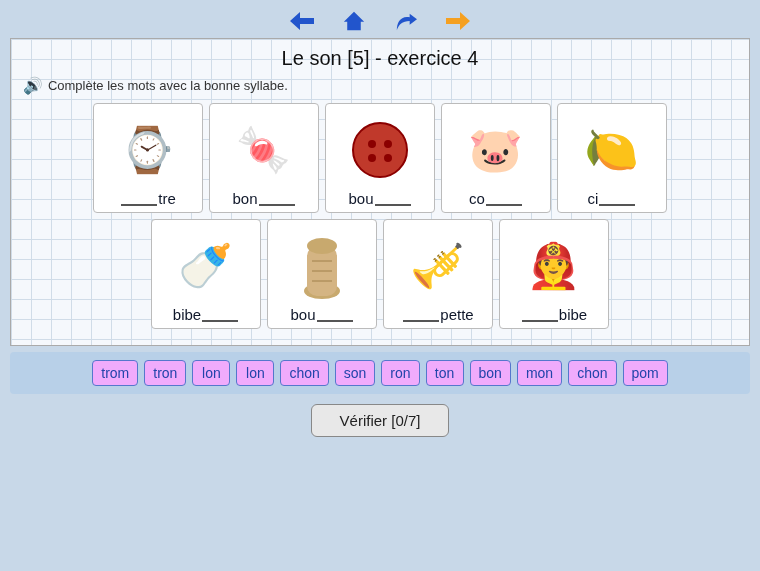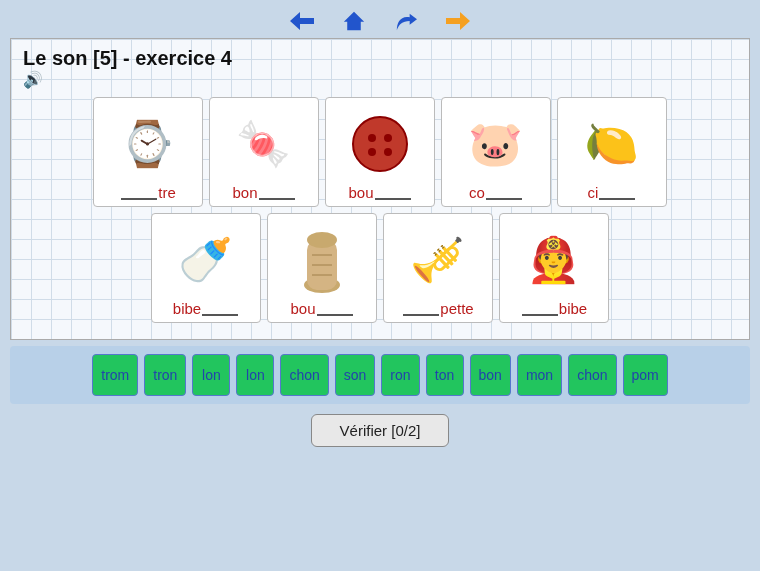--- a/index.html
+++ b/index.html
@@ -33,22 +33,24 @@
       margin: 0 10px 0 10px;
       border: 1px solid #aaa;
       padding: 8px 12px 10px 12px;
       background-image:
         linear-gradient(to right, #d0dce8 1px, transparent 1px),
         linear-gradient(to bottom, #d0dce8 1px, transparent 1px);
       background-size: 20px 20px;
       background-color: #f5f8fc;
     }
     .exercise-title {
+      text-align: center;
       font-size: 20px;
-      font-weight: bold;
+      font-weight: normal;
+      margin-bottom: 6px;
       color: #111;
     }
     .instruction {
       font-size: 13px;
       color: #333;
       margin-bottom: 8px;
       display: flex;
       align-items: center;
       gap: 5px;
     }
@@ -79,21 +81,21 @@
     .card-img {
       width: 80px;
       height: 72px;
       display: flex;
       align-items: center;
       justify-content: center;
       margin-bottom: 4px;
     }
     .card-label {
       font-size: 15px;
-      color: #b91c1c;
+      color: #0f172a;
       white-space: nowrap;
       display: flex;
       align-items: center;
       gap: 0;
     }
     .blank {
       display: inline-block;
       border-bottom: 2px solid #555;
       width: 36px;
       min-width: 28px;
@@ -105,24 +107,24 @@
       background: #b8d0e8;
       margin: 6px 10px 0 10px;
       padding: 8px 6px;
       border-radius: 4px;
       display: flex;
       flex-wrap: wrap;
       gap: 6px;
       justify-content: center;
     }
     .syllable-btn {
-      background: #22c55e;
+      background: #f0abfc;
       border: 1.5px solid #5577cc;
       border-radius: 4px;
-      padding: 12px 8px;
+      padding: 4px 8px;
       font-size: 14px;
       color: #2244aa;
       cursor: pointer;
       min-width: 38px;
       text-align: center;
     }
     .verify-row {
       display: flex;
       justify-content: center;
       margin-top: 10px;
@@ -163,20 +165,21 @@
       </svg>
   </button>
 </div>
 
 <div class="main-area">
 
   <div class="exercise-title">Le son [5] - exercice 4</div>
 
   <div class="instruction">
     <span class="sound-icon">🔊</span>
+    <span>Complète les mots avec la bonne syllabe.</span>
   </div>
 
   <div class="cards-row">
 
     <div class="card">
       <div class="card-img">
           <span style="font-size:44px">⌚</span>
         </div>
       <div class="card-label">
         <span class="blank"></span>
@@ -297,14 +300,14 @@
     <button class="syllable-btn">son</button>
     <button class="syllable-btn">ron</button>
     <button class="syllable-btn">ton</button>
     <button class="syllable-btn">bon</button>
     <button class="syllable-btn">mon</button>
     <button class="syllable-btn">chon</button>
     <button class="syllable-btn">pom</button>
   </div>
 
 <div class="verify-row">
-  <button class="verify-btn">Vérifier [0/2]</button>
+  <button class="verify-btn">Vérifier [0/7]</button>
 </div>
 
 </body></html>

